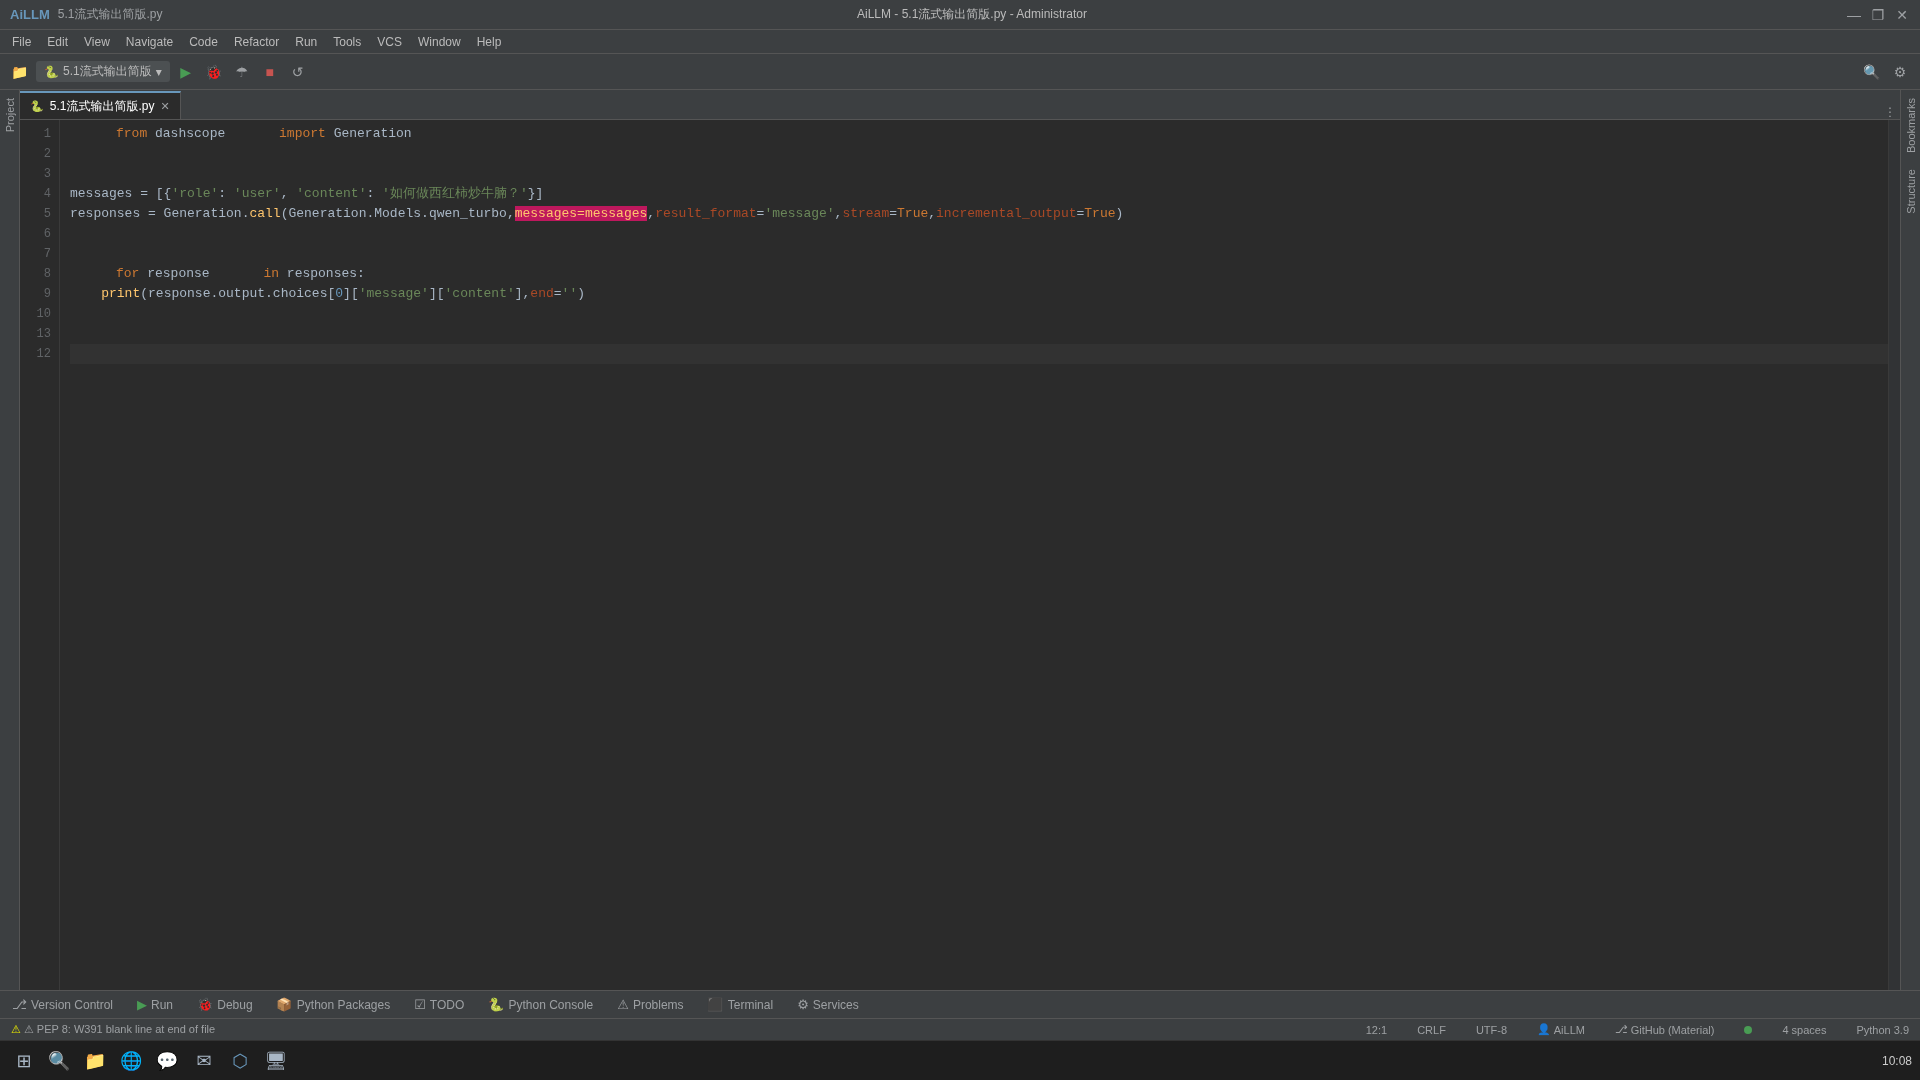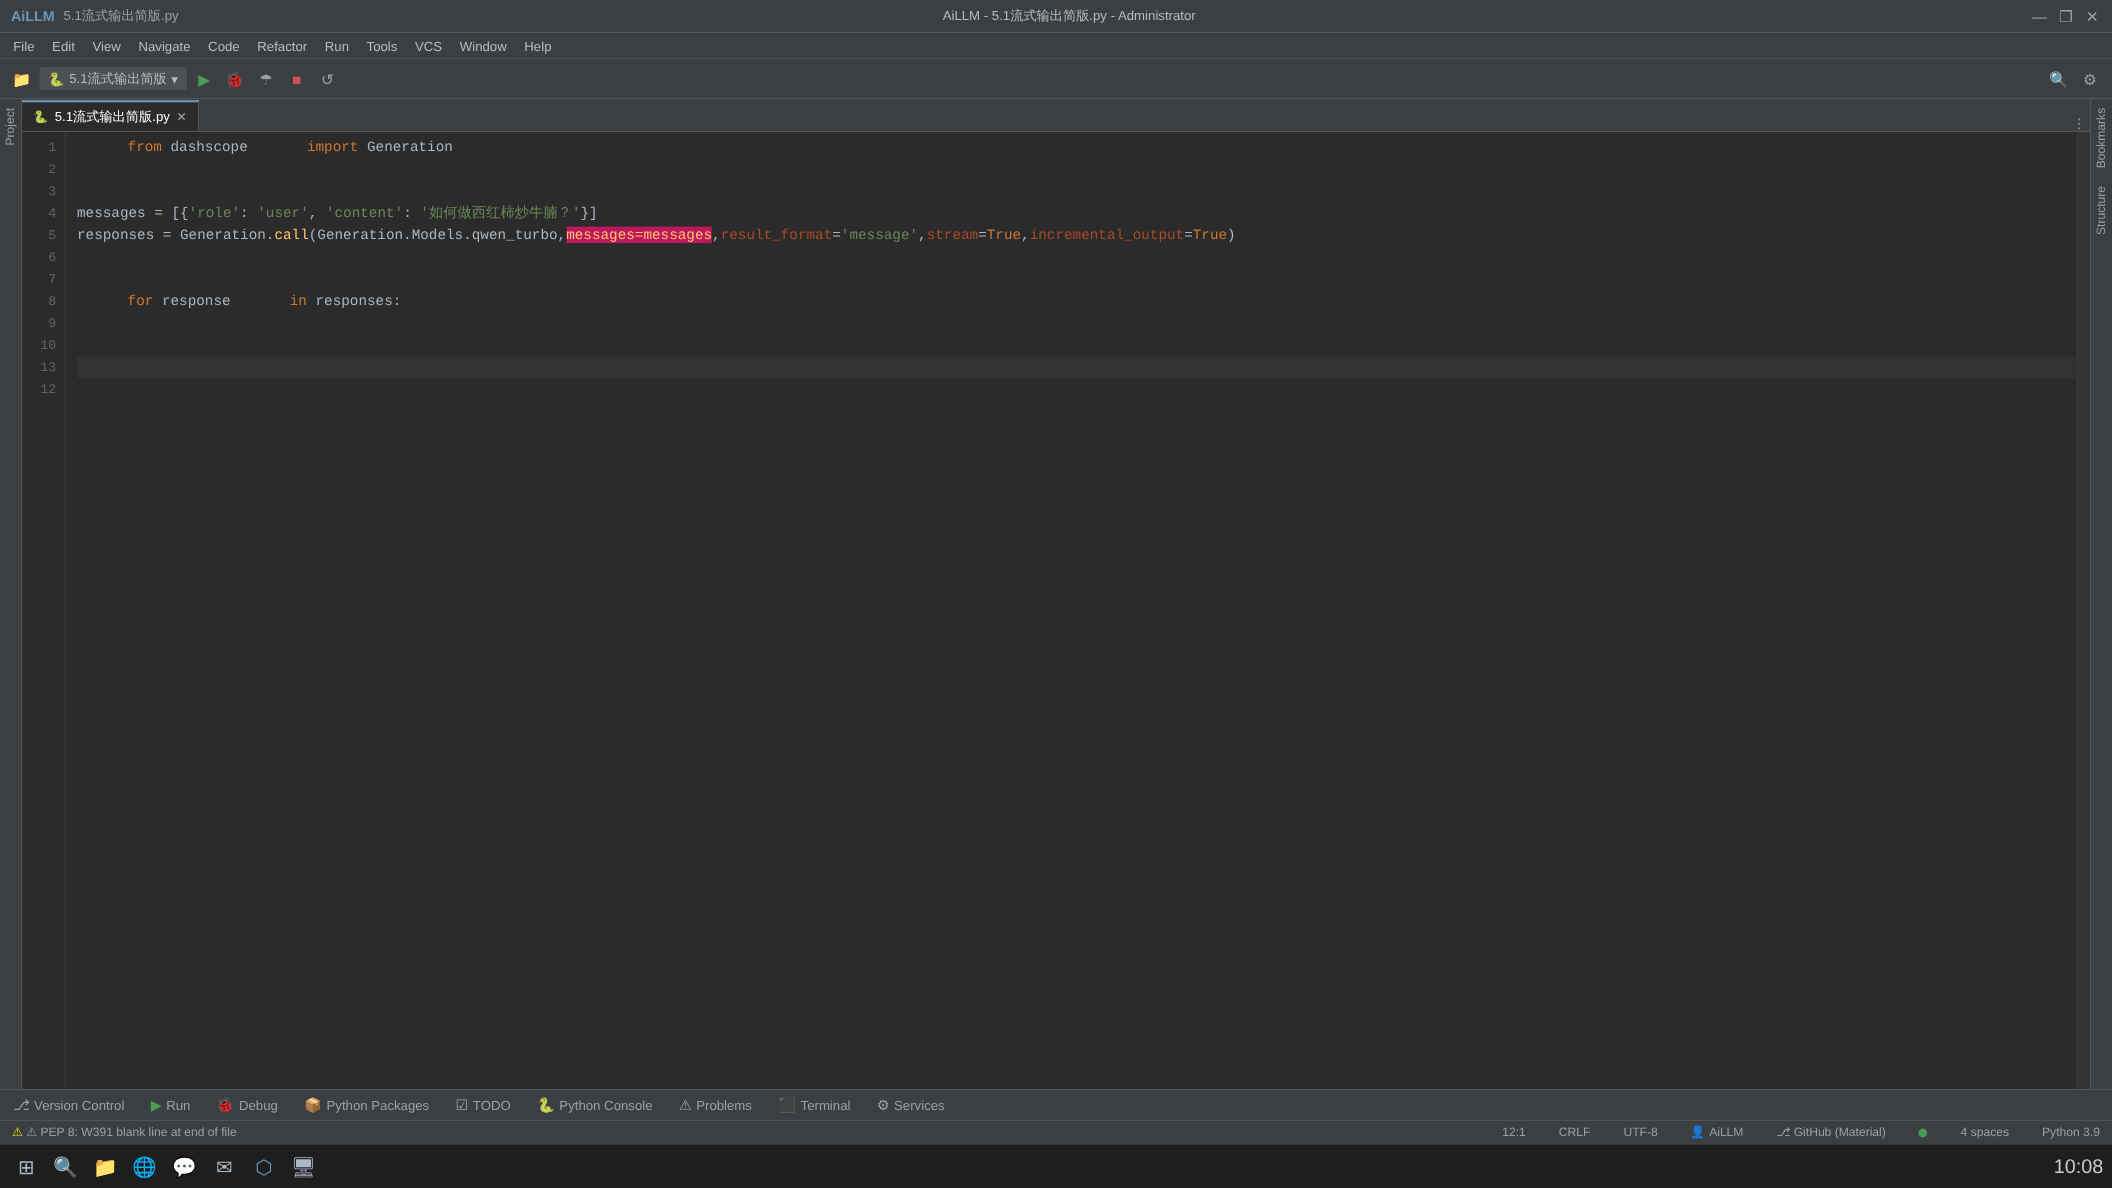--- a/index.html
+++ b/index.html
@@ -328,21 +328,21 @@
       justify-content: center;
       cursor: pointer;
       border-radius: 4px;
       font-size: 18px;
     }
     #taskbar-right {
       display: flex;
       align-items: center;
       gap: 8px;
       color: #ccc;
-      font-size: 18px;
+      font-size: 12px;
     }
 
     
     ::-webkit-scrollbar { width: 6px; height: 6px; }
     ::-webkit-scrollbar-track { background: #2b2b2b; }
     ::-webkit-scrollbar-thumb { background: #555; border-radius: 3px; }
 
     
     #editor-right-panel {
       width: 20px;
@@ -458,20 +458,21 @@
         <div class="code-line"><span>messages = [{</span><span class="str">'role'</span><span>: </span><span class="str">'user'</span><span>, </span><span class="str">'content'</span><span>: </span><span class="str">'如何做西红柿炒牛腩？'</span><span>}]</span></div>
 
         <div class="code-line"><span>responses = Generation.</span><span class="fn">call</span><span>(Generation.Models.qwen_turbo,</span><span class="highlight-bg">messages=messages</span><span>,</span><span class="param-name">result_format</span><span>=</span><span class="str">'message'</span><span>,</span><span class="param-name">stream</span><span>=</span><span style="color:#cc7832;">True</span><span>,</span><span class="param-name">incremental_output</span><span>=</span><span style="color:#cc7832;">True</span><span>)</span></div>
 
         <div class="code-line"></div>
 
         <div class="code-line"></div>
 
         <div class="code-line"><span class="kw">for</span><span> response </span><span class="kw">in</span><span> responses:</span></div>
 
+        <div class="code-line"><span>    </span><span class="fn">print</span><span>(response.output.choices[</span><span class="num">0</span><span>][</span><span class="str">'message'</span><span>][</span><span class="str">'content'</span><span>],</span><span class="param-name">end</span><span>=</span><span class="str">''</span><span>)</span></div>
 
         <div class="code-line"></div>
 
         <div class="code-line"></div>
 
         <div class="code-line active-line"></div>
       </div>
 
       <div id="bookmarks-sidebar"></div>
     </div>

